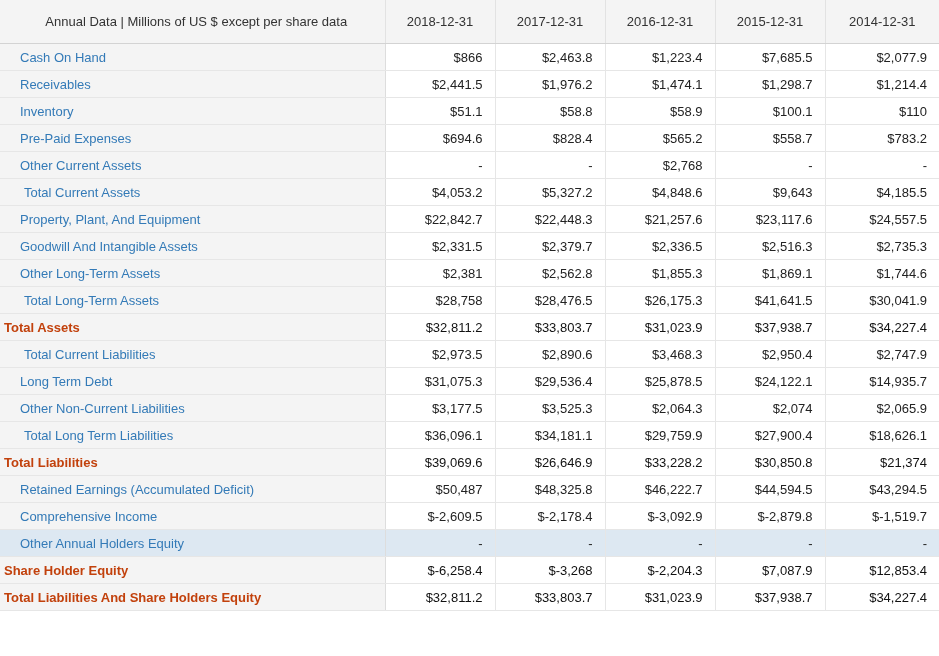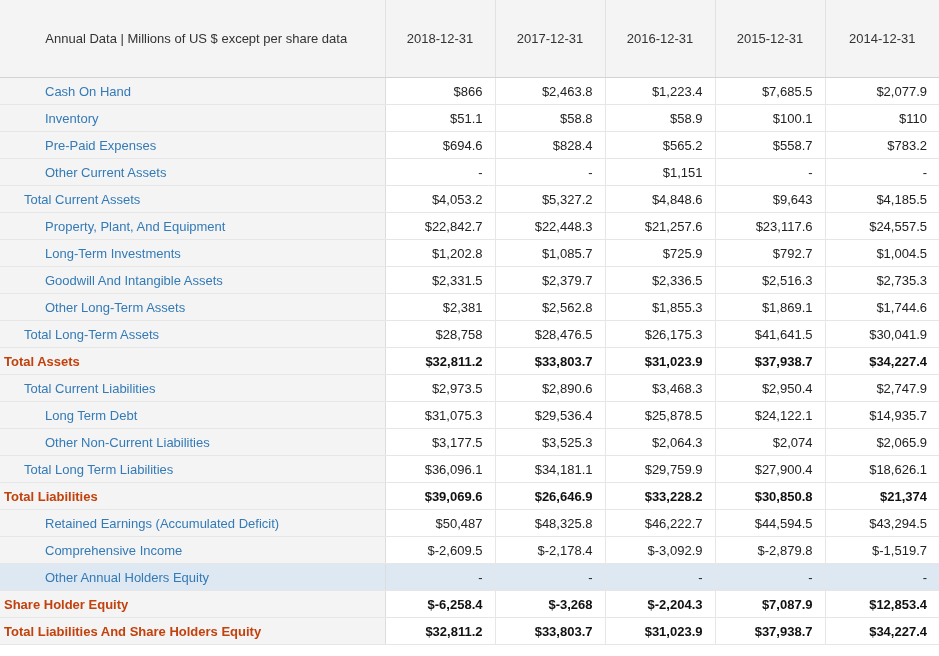--- a/index.html
+++ b/index.html
@@ -29,22 +29,22 @@
   col.c-year-last { width: 114px; }
 
   
   thead th {
     background: #f4f4f4;
     border-bottom: 1px solid #d3d3d3;
     border-right: 1px solid #e2e2e2;
     color: #333333;
     font-weight: normal;
     font-size: 13px;
-    height: 61px;
-    padding: 8px 12px;
+    height: 43px;
+    padding: 0 12px;
     vertical-align: middle;
     white-space: nowrap;
   }
   thead th.th-label {
     text-align: center;
     padding-left: 20px;
   }
   thead th.th-year {
     text-align: center;
   }
@@ -69,29 +69,29 @@
   tbody td.cell-val {
     background: #ffffff;
     color: #222222;
     text-align: right;
   }
   tbody td.cell-val.last { border-right: none; }
 
   
   td.cell-label.lvl0 { padding-left: 4px; }
   td.cell-label.lvl1 { padding-left: 24px; }
-  td.cell-label.lvl2 { padding-left: 45px; }
+  td.cell-label.lvl2 { padding-left: 20px; }
 
   
   tr.total-row td.cell-label {
     font-weight: bold;
     color: #c2410c;
   }
   tr.total-row td.cell-val {
-    font-weight: bold;
+    font-weight: normal;
     color: #111111;
   }
 
   
   tr.row-highlight td.cell-label,
   tr.row-highlight td.cell-val {
     background: #dde8f2;
   }
 
   .lbl-text { display: inline; }
@@ -122,68 +122,68 @@
   <tbody id="table-body">
       <tr>
         <td class="cell-label lvl2"><span class="lbl-text lbl-link">Cash On Hand</span></td>
         <td class="cell-val">$866</td>
         <td class="cell-val">$2,463.8</td>
         <td class="cell-val">$1,223.4</td>
         <td class="cell-val">$7,685.5</td>
         <td class="cell-val last">$2,077.9</td>
       </tr>
       <tr>
+        <td class="cell-label lvl2"><span class="lbl-text lbl-link">Receivables</span></td>
+        <td class="cell-val">$2,441.5</td>
+        <td class="cell-val">$1,976.2</td>
+        <td class="cell-val">$1,474.1</td>
+        <td class="cell-val">$1,298.7</td>
+        <td class="cell-val last">$1,214.4</td>
+      </tr>
+      <tr>
         <td class="cell-label lvl2"><span class="lbl-text lbl-link">Inventory</span></td>
         <td class="cell-val">$51.1</td>
         <td class="cell-val">$58.8</td>
         <td class="cell-val">$58.9</td>
         <td class="cell-val">$100.1</td>
         <td class="cell-val last">$110</td>
       </tr>
       <tr>
         <td class="cell-label lvl2"><span class="lbl-text lbl-link">Pre-Paid Expenses</span></td>
         <td class="cell-val">$694.6</td>
         <td class="cell-val">$828.4</td>
         <td class="cell-val">$565.2</td>
         <td class="cell-val">$558.7</td>
         <td class="cell-val last">$783.2</td>
       </tr>
       <tr>
         <td class="cell-label lvl2"><span class="lbl-text lbl-link">Other Current Assets</span></td>
         <td class="cell-val">-</td>
         <td class="cell-val">-</td>
-        <td class="cell-val">$1,151</td>
+        <td class="cell-val">$2,768</td>
         <td class="cell-val">-</td>
         <td class="cell-val last">-</td>
       </tr>
       <tr>
         <td class="cell-label lvl1"><span class="lbl-text lbl-link">Total Current Assets</span></td>
         <td class="cell-val">$4,053.2</td>
         <td class="cell-val">$5,327.2</td>
         <td class="cell-val">$4,848.6</td>
         <td class="cell-val">$9,643</td>
         <td class="cell-val last">$4,185.5</td>
       </tr>
       <tr>
         <td class="cell-label lvl2"><span class="lbl-text lbl-link">Property, Plant, And Equipment</span></td>
         <td class="cell-val">$22,842.7</td>
         <td class="cell-val">$22,448.3</td>
         <td class="cell-val">$21,257.6</td>
         <td class="cell-val">$23,117.6</td>
         <td class="cell-val last">$24,557.5</td>
       </tr>
       <tr>
-        <td class="cell-label lvl2"><span class="lbl-text lbl-link">Long-Term Investments</span></td>
-        <td class="cell-val">$1,202.8</td>
-        <td class="cell-val">$1,085.7</td>
-        <td class="cell-val">$725.9</td>
-        <td class="cell-val">$792.7</td>
-        <td class="cell-val last">$1,004.5</td>
-      </tr>
-      <tr>
         <td class="cell-label lvl2"><span class="lbl-text lbl-link">Goodwill And Intangible Assets</span></td>
         <td class="cell-val">$2,331.5</td>
         <td class="cell-val">$2,379.7</td>
         <td class="cell-val">$2,336.5</td>
         <td class="cell-val">$2,516.3</td>
         <td class="cell-val last">$2,735.3</td>
       </tr>
       <tr>
         <td class="cell-label lvl2"><span class="lbl-text lbl-link">Other Long-Term Assets</span></td>
         <td class="cell-val">$2,381</td>

